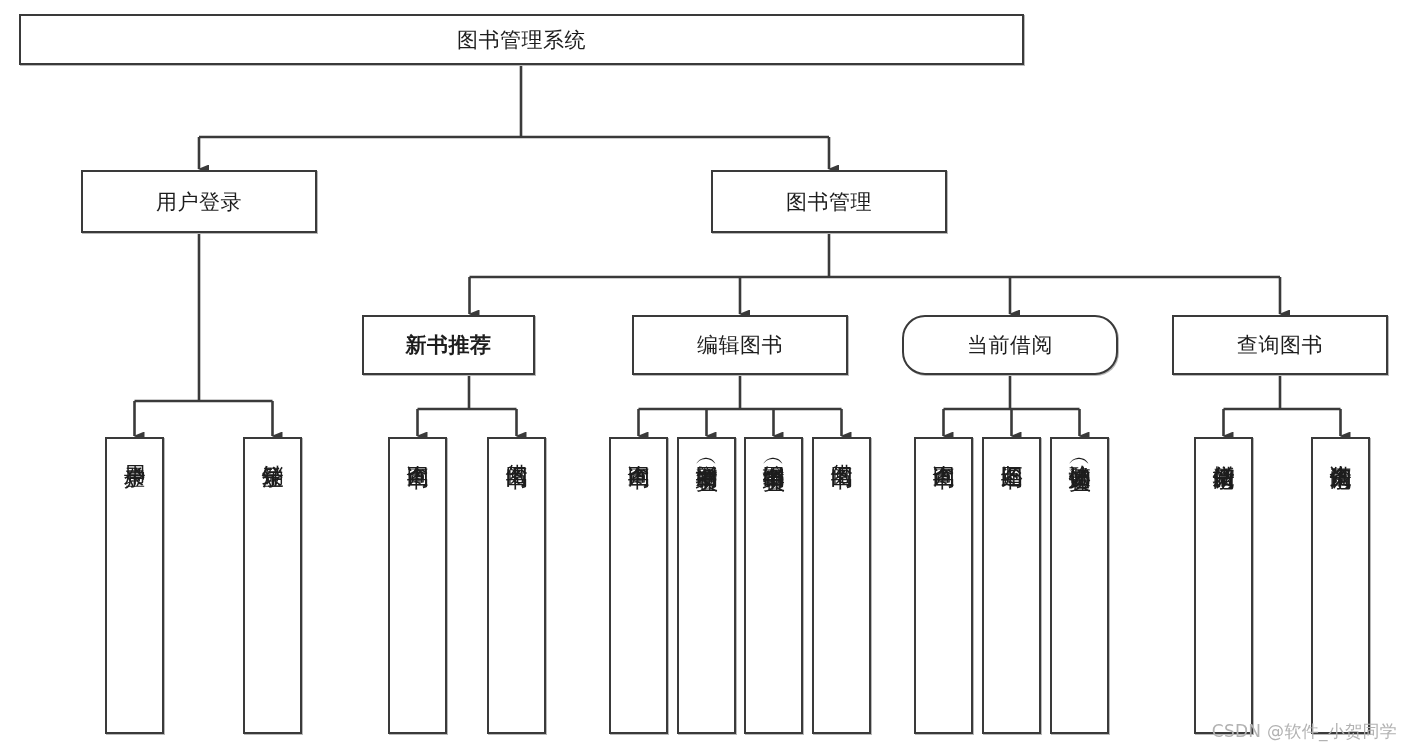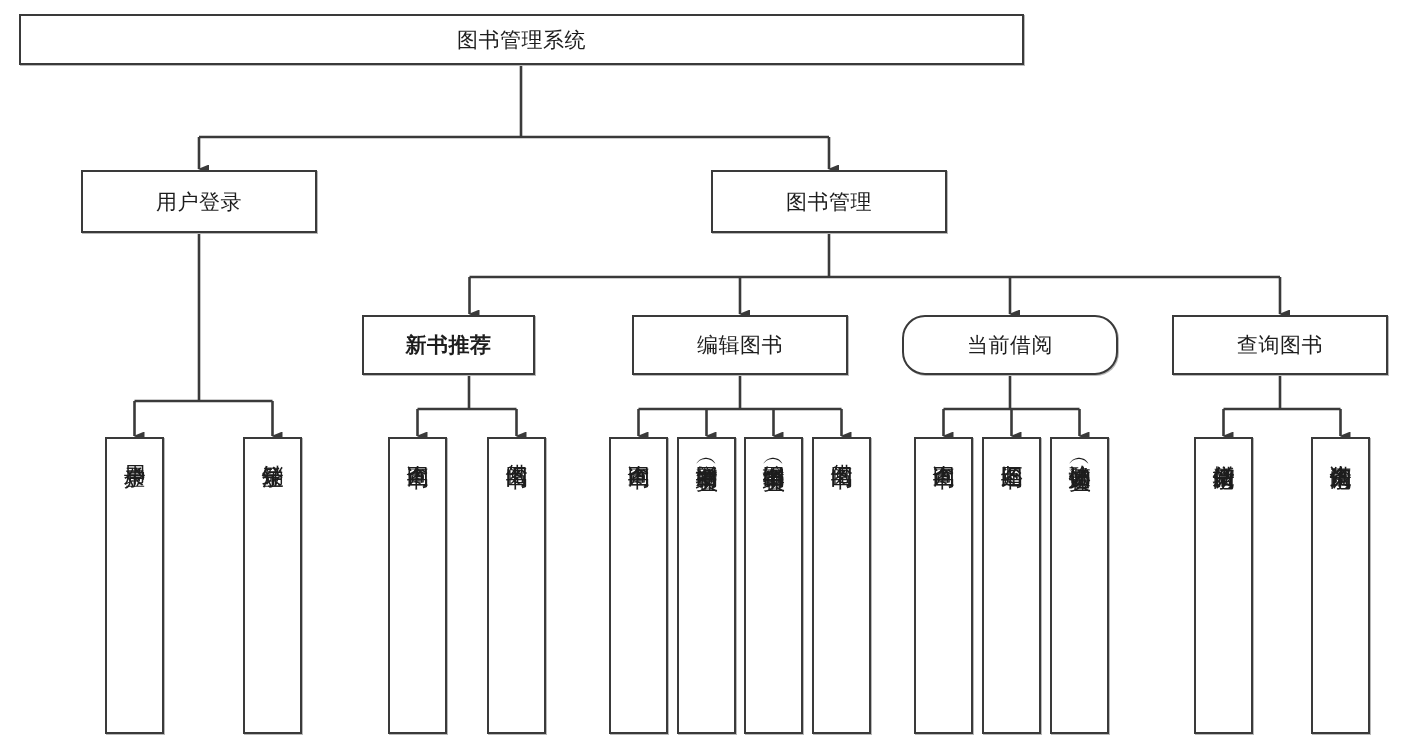--- a/index.html
+++ b/index.html
@@ -166,13 +166,14 @@
         <span class="vtext">确认归还（管理员）</span>
       </div>
       <div class="node node-v" style="left: 1194px; top: 437px; width: 59px; height: 297px;">
         <span class="vtext">新增借阅记录</span>
       </div>
       <div class="node node-v" style="left: 1311px; top: 437px; width: 59px; height: 297px;">
         <span class="vtext">查询借阅记录</span>
       </div>
     </div>
 
+  <div class="watermark">CSDN @软件_小贺同学</div>
 </div>
 
 </body></html>

